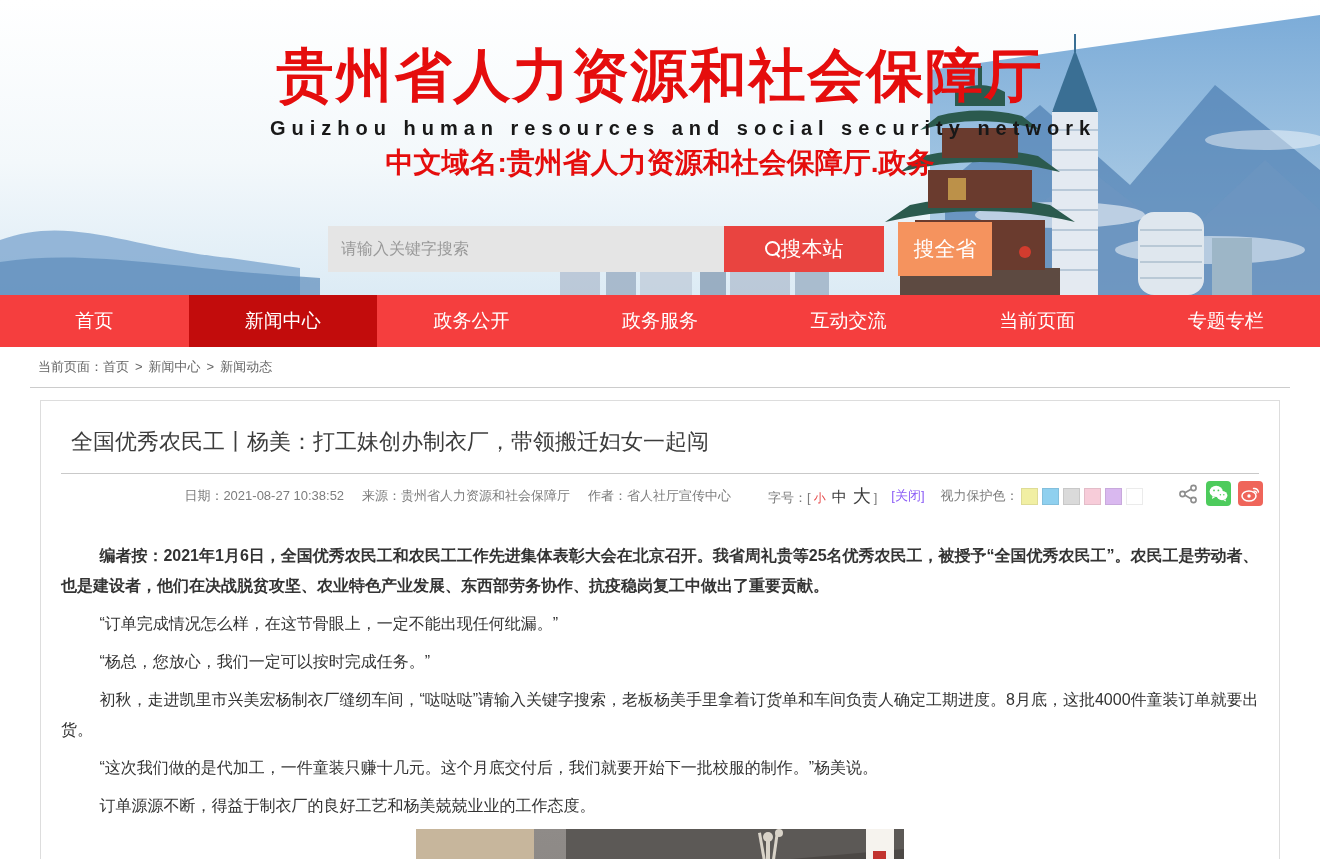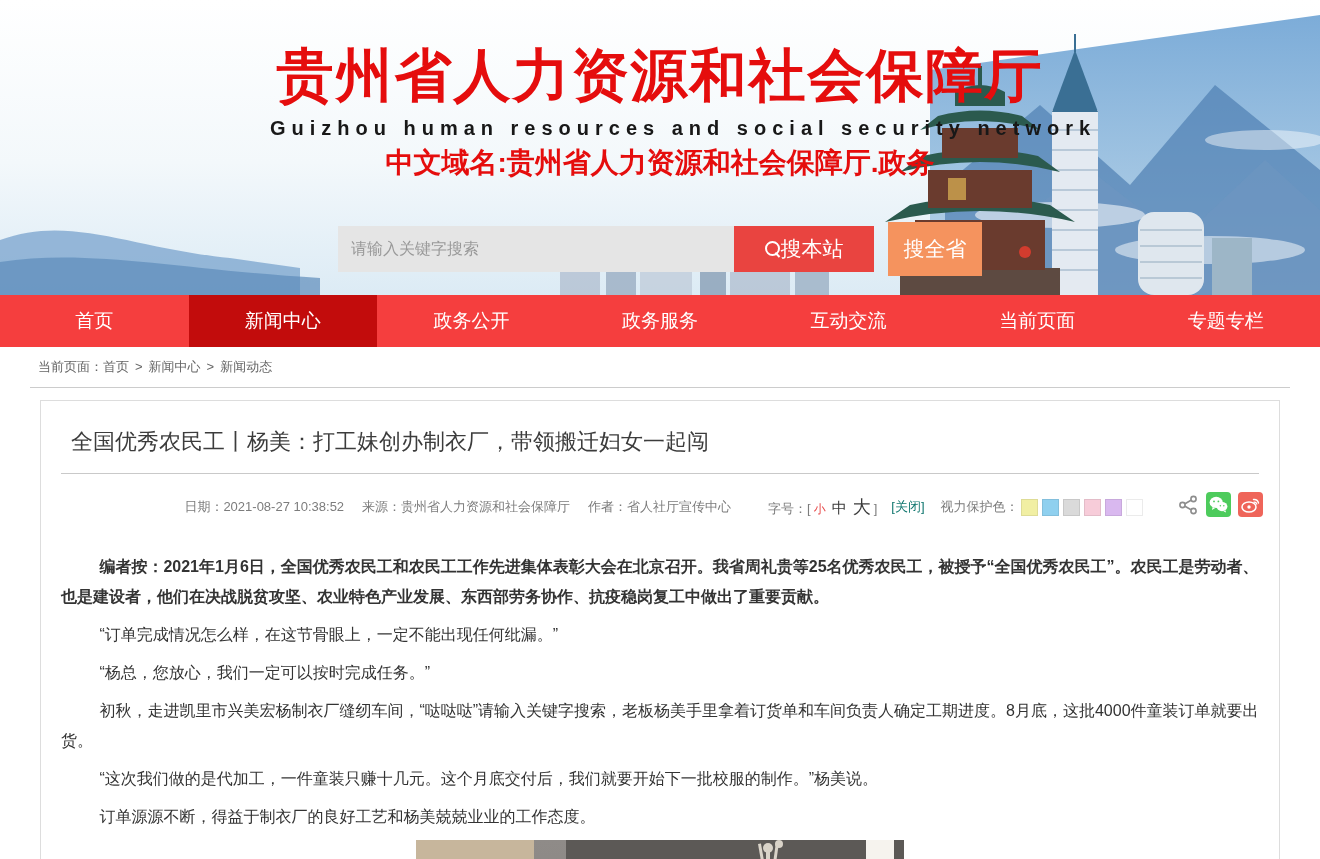--- a/index.html
+++ b/index.html
@@ -27,21 +27,21 @@
     position:absolute;top:222px;left:0;width:100%;
     display:flex;justify-content:center;align-items:center;
   }
   .search-input{
     width:370px;height:44px;border:1px solid #e5e5e5;background:#e5e5e5;
     padding:0 12px;font-size:16px;color:#333;outline:none;
     font-family:"Liberation Sans","DejaVu Sans",sans-serif;
   }
   .search-input::placeholder{color:#999;}
   .btn-search-site{
-    width:140px;height:46px;border:none;background:#e94440;color:#fff;
+    width:160px;height:46px;border:none;background:#e94440;color:#fff;
     font-size:21px;display:flex;align-items:center;justify-content:center;gap:0;
     cursor:pointer;font-family:inherit;
   }
   .mag-icon{position:relative;width:16px;height:16px;display:inline-block;}
   .mag-icon i{position:absolute;left:0;top:0;width:11px;height:11px;border:2px solid #fff;border-radius:50%;}
   .mag-icon b{position:absolute;left:11px;top:11px;width:6px;height:2px;background:#fff;transform:rotate(45deg);transform-origin:0 0;}
   .btn-search-province{
     width:94px;height:54px;border:none;background:#f5935e;color:#fff;
     font-size:21px;margin-left:14px;cursor:pointer;display:flex;align-items:center;justify-content:center;
     font-family:inherit;
@@ -63,30 +63,30 @@
   
   .article-box{
     margin:12px 40px 0;border:1px solid #ddd;background:#fff;height:600px;
     position:relative;
   }
   .article-title{
     margin:26px 30px 0;text-align:left;font-size:22px;color:#3c3c3c;font-weight:500;
   }
   .title-divider{margin:16px 20px 0;border-bottom:1px solid #c9c9c9;height:0;}
   .meta-row{
-    position:relative;margin-top:20px;height:26px;
+    position:relative;margin-top:9px;height:26px;
     display:flex;justify-content:center;align-items:center;
     font-size:13px;color:#7c7c7c;white-space:nowrap;
   }
   .meta-seg{margin:0 9px;}
   .fontsize-seg{margin-left:28px;color:#7c7c7c;}
   .fs-small{color:#e64545;font-size:12px;margin:0 3px;cursor:pointer;}
   .fs-mid{color:#3a3a3a;font-size:15px;margin:0 3px;cursor:pointer;}
   .fs-large{color:#3a3a3a;font-size:18px;margin:0 3px;cursor:pointer;}
-  .close-seg{margin-left:14px;color:#0f766e;cursor:pointer;text-align:right;}
+  .close-seg{margin-left:14px;color:#8b5cf6;cursor:pointer;text-align:right;}
   .eye-seg{margin-left:16px;display:flex;align-items:center;}
   .swatch{
     width:15px;height:15px;display:inline-block;margin:0 2px;
     border:1px solid rgba(0,0,0,0.08);cursor:pointer;
   }
   .share-cluster{
     position:absolute;right:16px;top:-2px;display:flex;align-items:center;gap:7px;
   }
   .share-box{width:25px;height:25px;border-radius:4px;display:flex;align-items:center;justify-content:center;cursor:pointer;}
   .share-box.wechat{background:#4dcb5c;}

